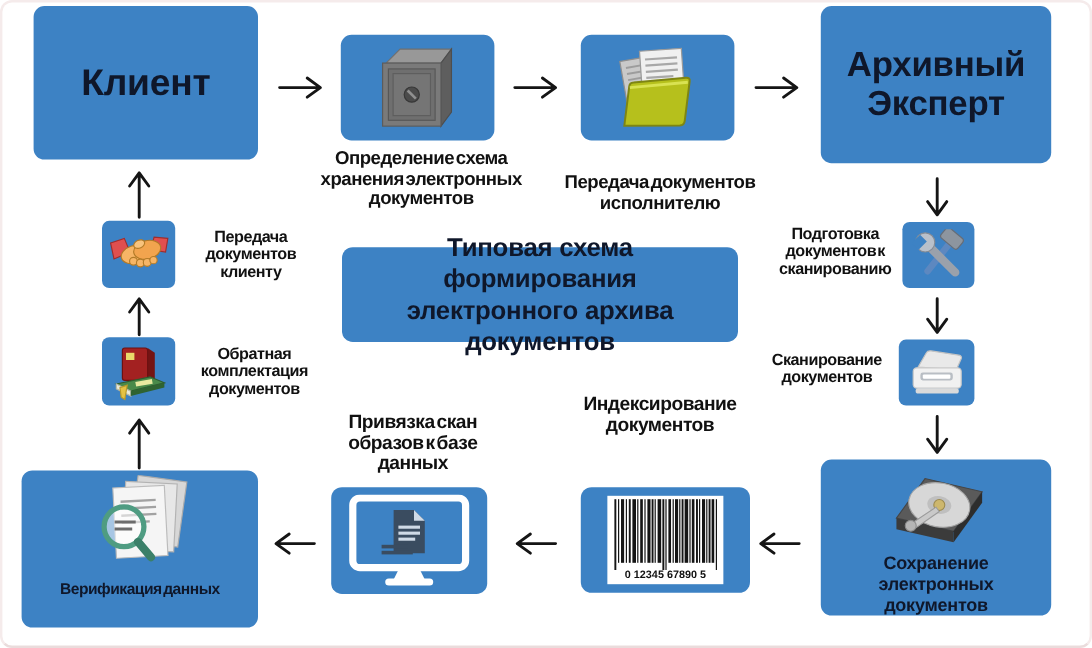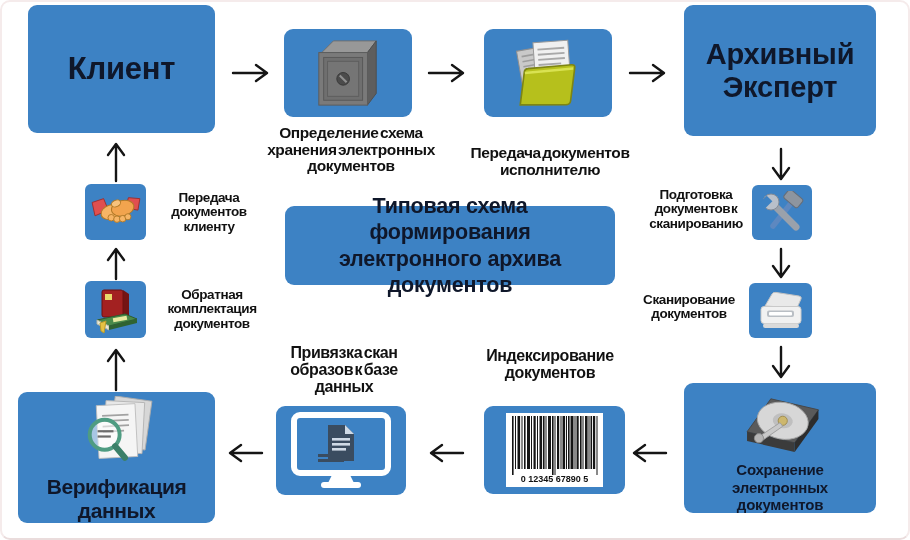--- a/index.html
+++ b/index.html
@@ -166,21 +166,21 @@
         <rect x="76.5" y="3" width="1" height="53"></rect>
           <rect x="79" y="3" width="2.6" height="53"></rect>
         <rect x="82.5" y="3" width="1" height="53"></rect>
           <rect x="84.5" y="3" width="1.6" height="53"></rect>
         <rect x="87" y="3" width="2.2" height="53"></rect>
           <rect x="90.5" y="3" width="1" height="59"></rect>
       </g>
       <text x="48.5" y="69" font-size="9" font-weight="bold" text-anchor="middle" fill="#111">0 12345 67890 5</text>
     </svg>
   </div>
-  <div class="lbl" style="left:466px;top:345px;width:164px;font-size:16px;">Индексирование
+  <div class="lbl" style="left:466px;top:327px;width:164px;font-size:16px;">Индексирование
 документов</div>
 
   <div class="box" style="left:274px;top:404px;width:130px;height:89px;">
     <svg width="106" height="78" viewBox="0 0 106 78">
       <rect x="6" y="3" width="94" height="58" rx="6" fill="none" stroke="#ffffff" stroke-width="6"></rect>
       <path d="M40 13 h17 l9 9 v27 h-26 z" fill="#3a4c60"></path>
       <path d="M57 13 l9 9 h-9 z" fill="#cfdae6"></path>
       <g fill="#cfdae6">
         <rect x="44" y="26" width="18" height="2.6"></rect>
         <rect x="44" y="31" width="18" height="2.6"></rect>
@@ -215,21 +215,21 @@
             <line x1="32" y1="40" x2="56" y2="40"></line>
         </g>
       </g>
       <circle cx="34" cy="44" r="17" fill="rgba(255,255,255,0.55)" stroke="#4f9c82" stroke-width="4.5"></circle>
       <g stroke="#6c6c6c" stroke-width="2.5">
         <line x1="26" y1="40" x2="44" y2="40"></line>
           <line x1="26" y1="46" x2="41" y2="46"></line>
       </g>
       <line x1="46" y1="57" x2="57" y2="70" stroke="#3b8069" stroke-width="7" stroke-linecap="round"></line>
     </svg>
-    <span class="wtxt" style="font-size:21px;letter-spacing:-0.4px;word-spacing:-2px;margin-top:5px;">Верификация данных</span>
+    <span class="wtxt" style="font-size:13px;letter-spacing:-0.4px;word-spacing:-2px;margin-top:5px;">Верификация данных</span>
   </div>
 
   <div class="box" style="left:83px;top:279px;width:61px;height:57px;border-radius:6px;">
     <svg width="46" height="48" viewBox="0 0 46 48">
       <polygon points="30,4 36,8 36,34 30,30" fill="#741414"></polygon>
       <rect x="9" y="4" width="21" height="27" rx="2" fill="#a32121" stroke="#6e1111"></rect>
       <rect x="12" y="8" width="7" height="6" fill="#e9d96a"></rect>
       <polygon points="4,34 32,28 44,33 16,40" fill="#4a8a4a" stroke="#2e5c2e"></polygon>
       <polygon points="4,34 16,40 16,44 4,38" fill="#e9e9d8" stroke="#b9b9a5"></polygon>
       <polygon points="16,40 44,33 44,37 16,44" fill="#2f6331"></polygon>

